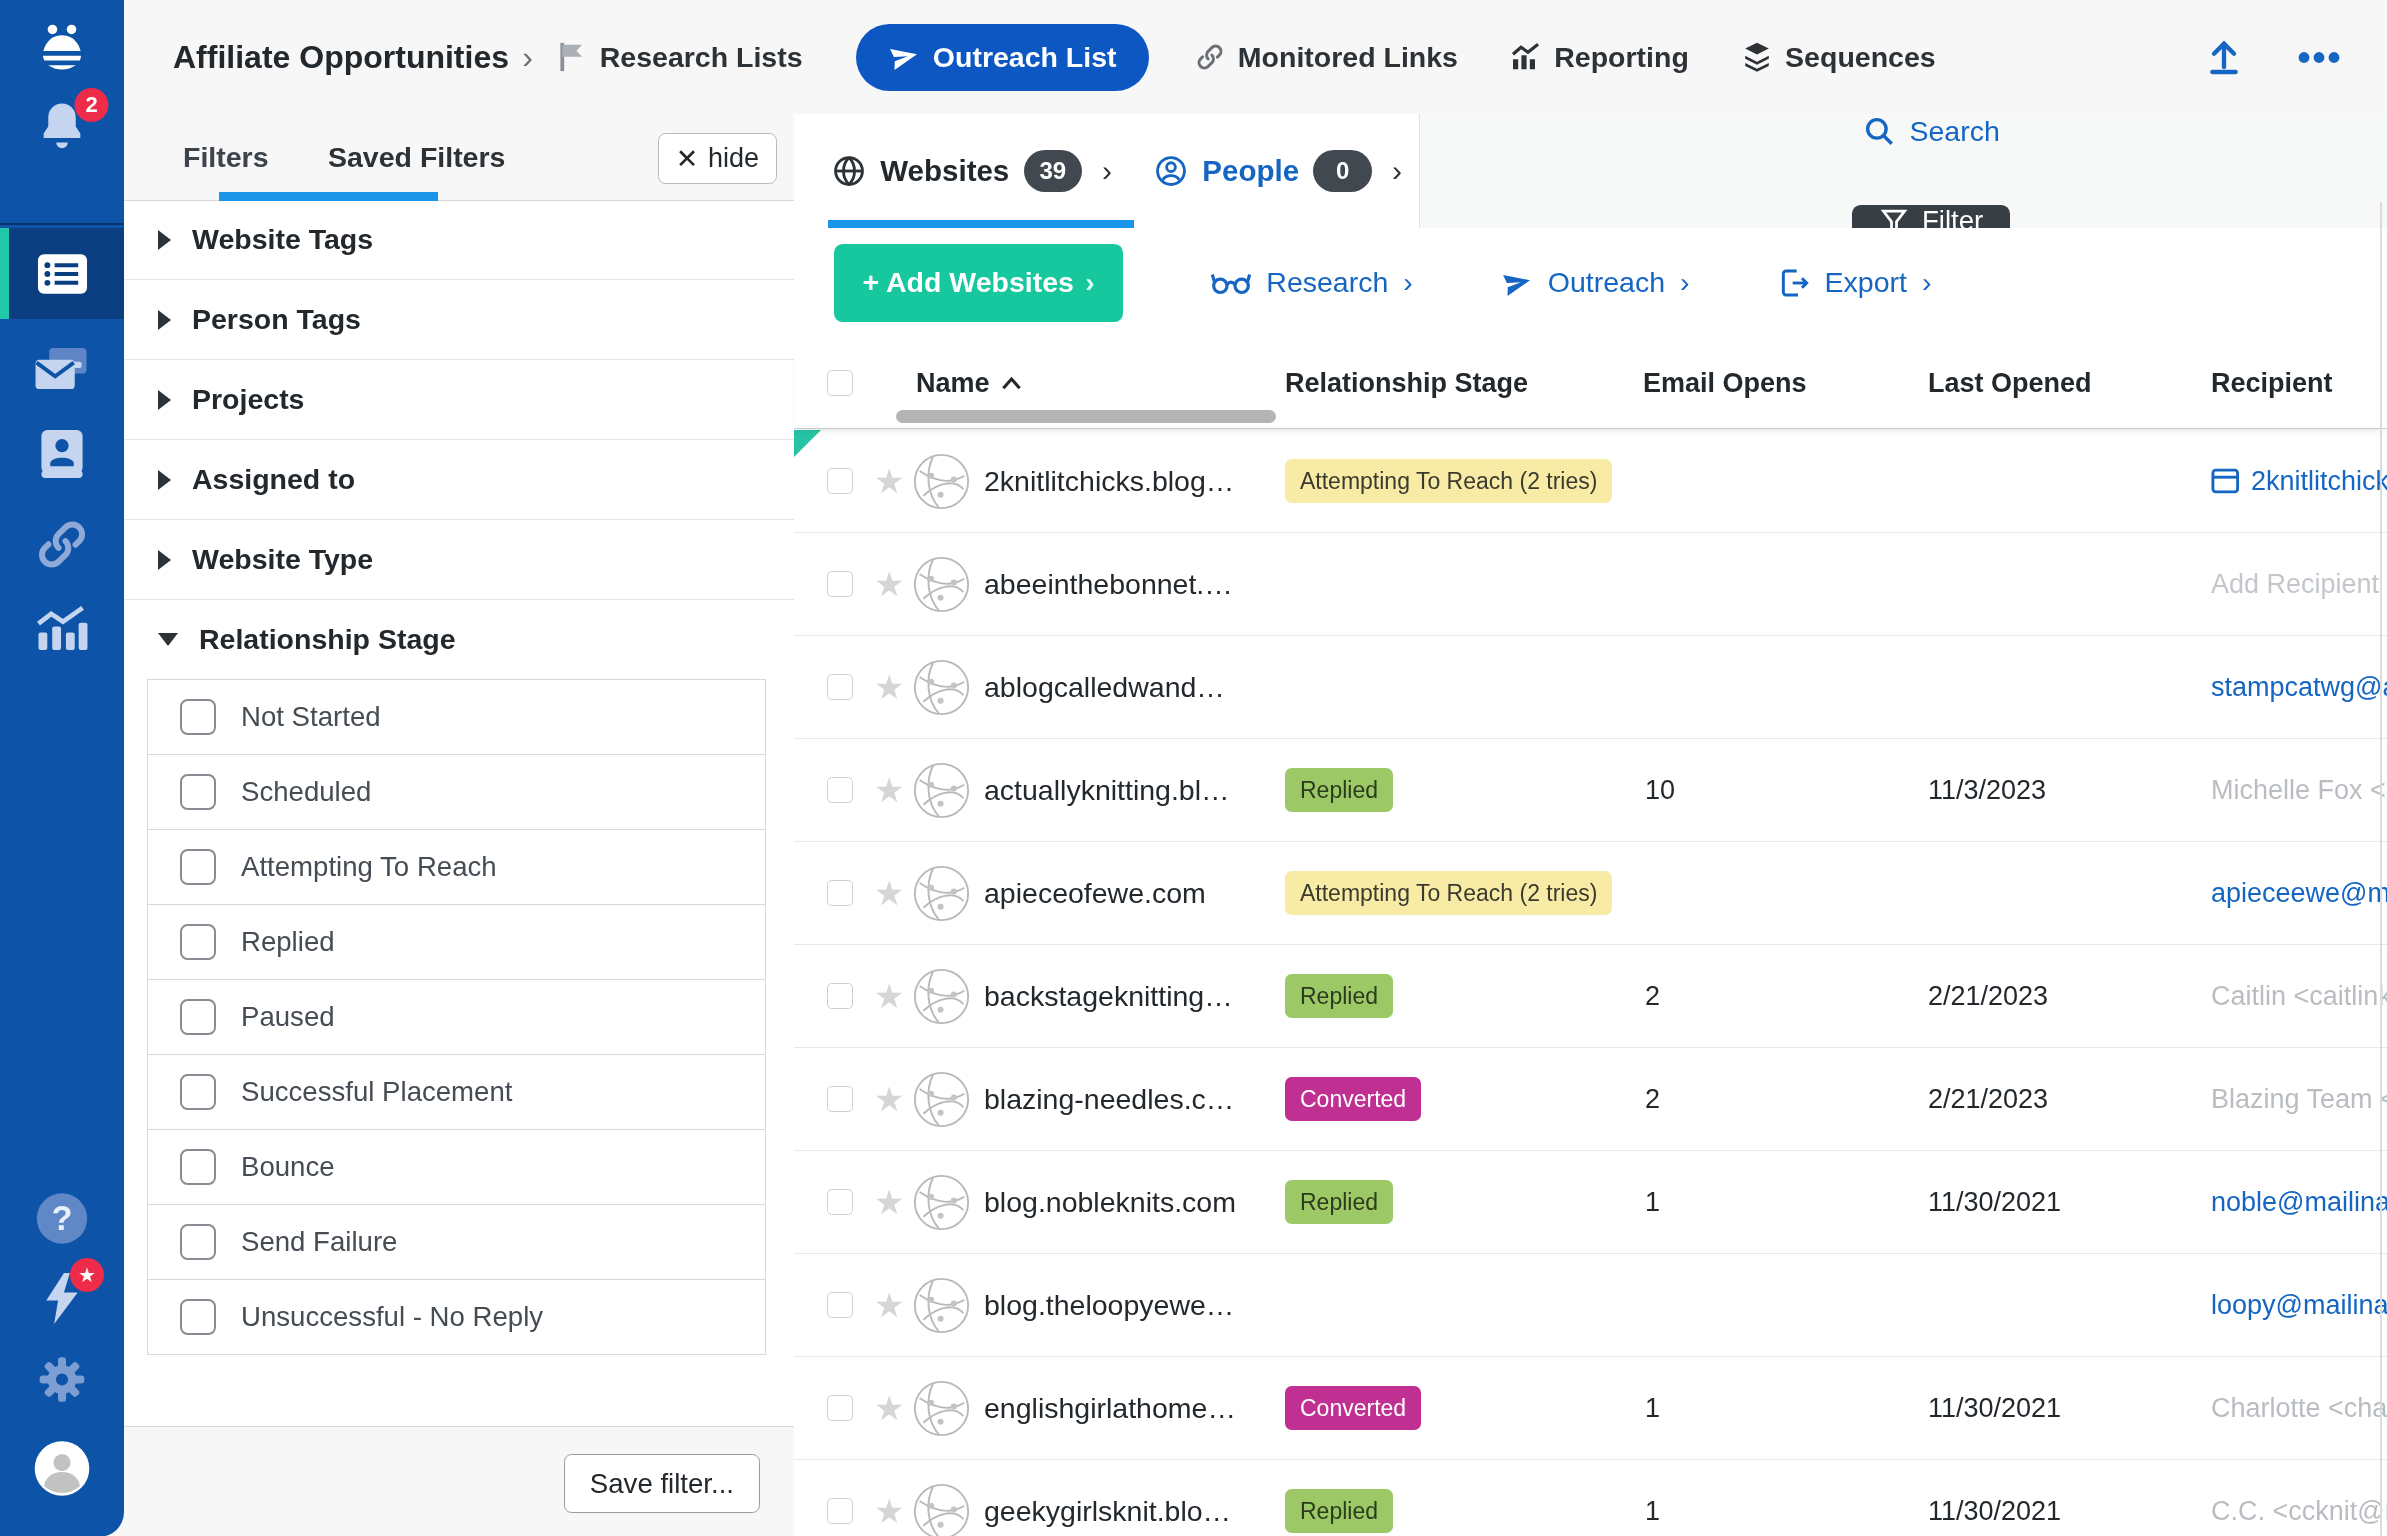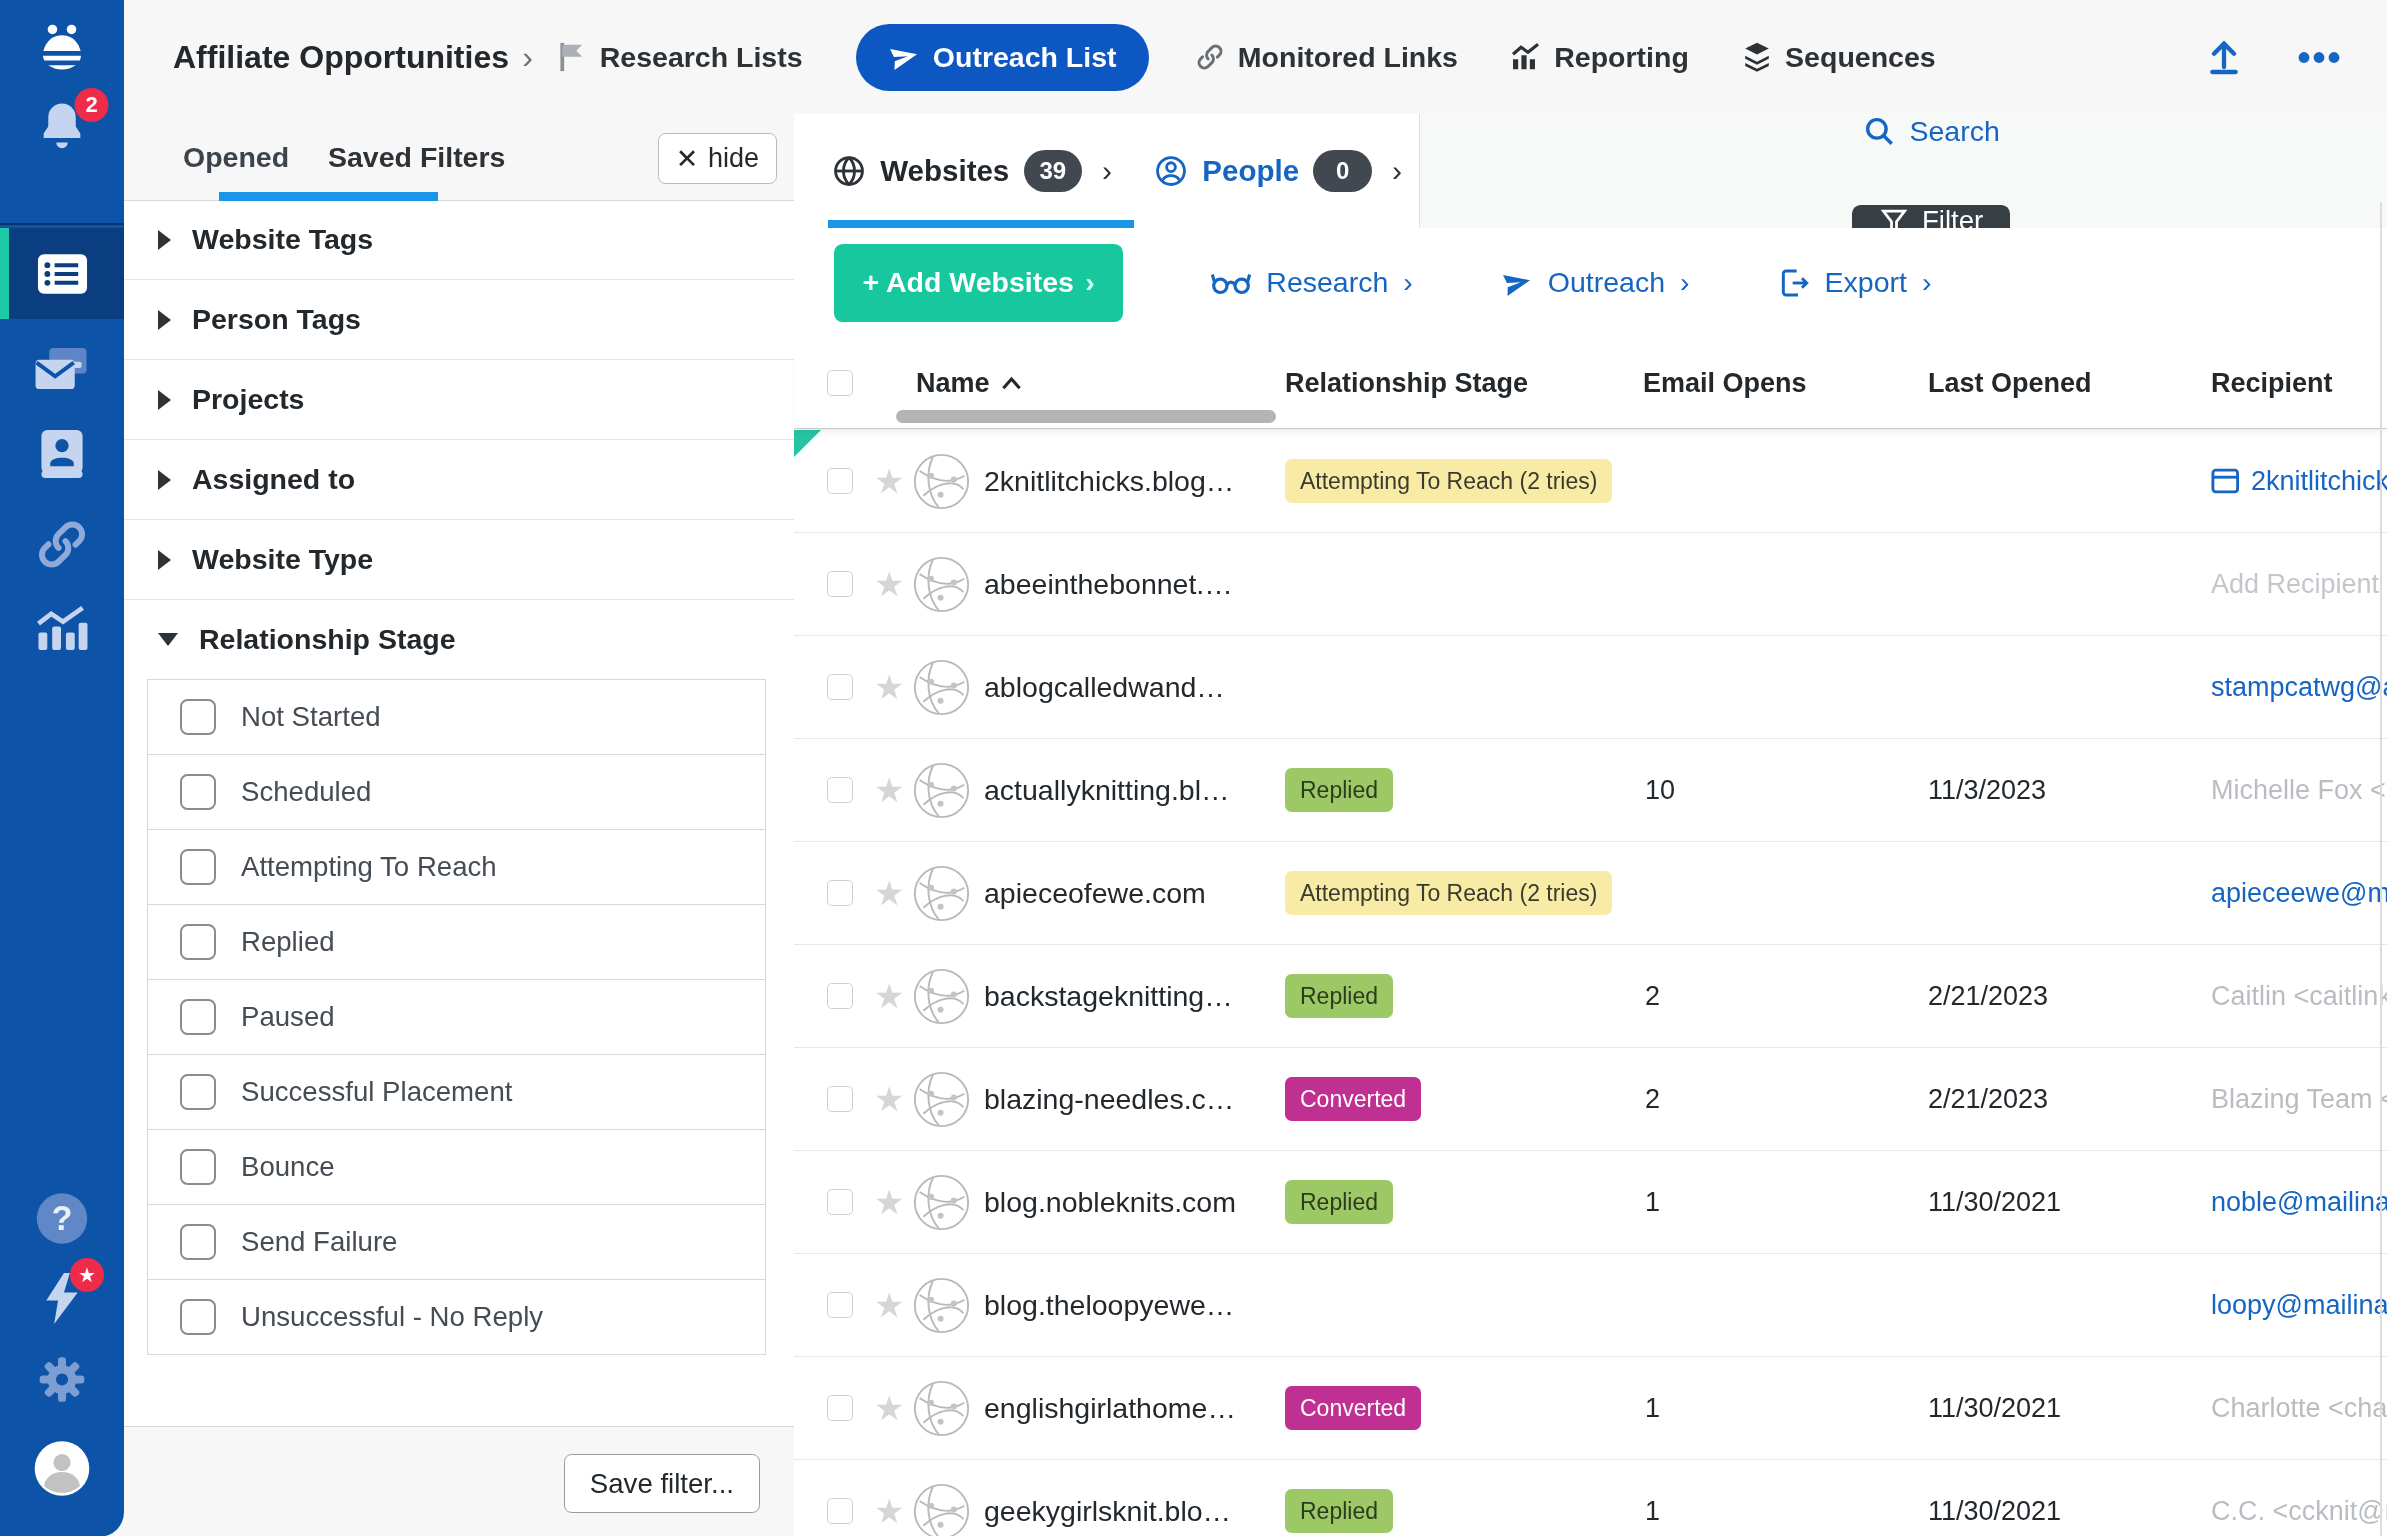--- a/index.html
+++ b/index.html
@@ -250,21 +250,21 @@
           <circle cx="11" cy="3.5" r="2.7"></circle>
           <circle cx="18.5" cy="3.5" r="2.7"></circle>
         </svg>
     </span>
   </span>
 </div>
 
 <div class="fpanel">
   <div class="fp-head">
     <span class="fp-tab t1">
-      <span>Opened</span>
+      <span>Filters</span>
       <span class="fp-underline"></span>
     </span>
     <span class="fp-tab t2">
       <span>Saved Filters</span>
     </span>
     <span class="hide-btn">
       <span>✕</span>
       <span>hide</span>
     </span>
   </div>

